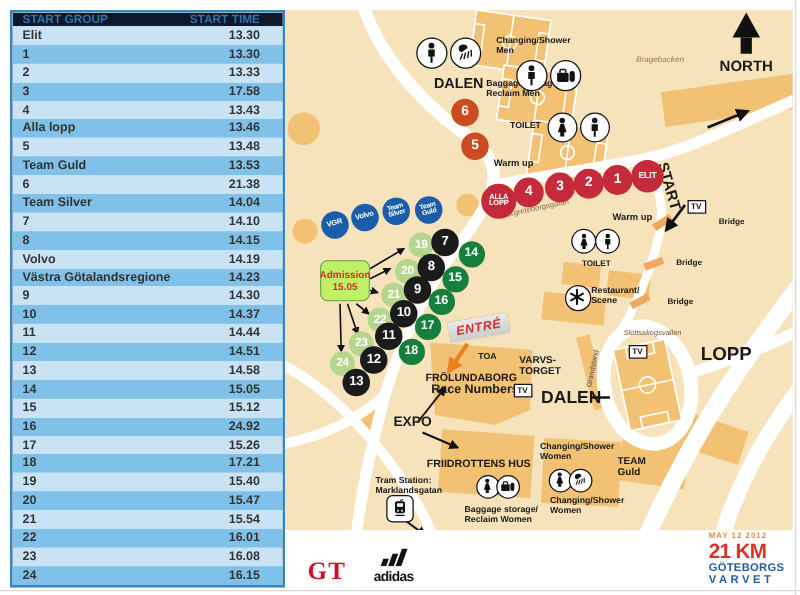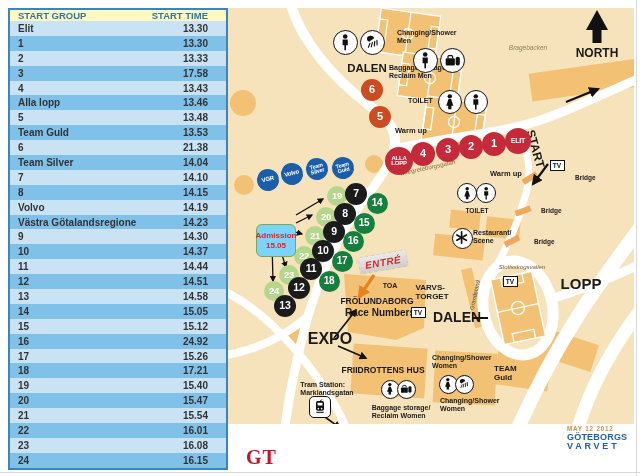--- a/index.html
+++ b/index.html
@@ -4,21 +4,21 @@
 <style>
   html,body{margin:0;padding:0;background:#fff;}
   .canvas{position:relative;width:640px;height:476px;background:#ffffff;overflow:hidden;
           font-family:"Liberation Sans",sans-serif;}
   
   .table-panel{position:absolute;left:8px;top:8px;width:220px;height:462px;
                border:2px solid #3a86bb;box-sizing:border-box;background:#c9e3f4;}
   table.start-table{width:100%;height:100%;border-collapse:collapse;table-layout:fixed;}
   .start-table th,.start-table td{font-size:10px;font-weight:bold;padding:0;white-space:nowrap;
                overflow:hidden;vertical-align:middle;}
-  .start-table th{background:#fef9c3;color:#2d76ab;font-size:9.5px;}
+  .start-table th{background:#0f172a;color:#2d76ab;font-size:9.5px;}
   .start-table th:first-child,.start-table td:first-child{text-align:left;padding-left:8px;}
   .start-table th:last-child,.start-table td:last-child{text-align:right;padding-right:18px;width:72px;}
   .start-table td{color:#333333;}
   
   .map{position:absolute;left:228px;top:8px;width:406px;height:416px;background:#f7e3bb;}
   .map-svg{position:absolute;left:0;top:0;}
   .mlabel{position:absolute;font-weight:bold;color:#1a1a1a;white-space:pre-line;line-height:1.08;
           transform-origin:center center;z-index:3;}
   .badge{position:absolute;border-radius:50%;color:#fff;font-weight:bold;display:flex;
          align-items:center;justify-content:center;text-align:center;white-space:pre-line;
@@ -28,23 +28,23 @@
   .micon svg{width:80%;height:80%;fill:#111;}
   .micon.sq{border-radius:5px;}
   .tvbox{position:absolute;width:15px;height:11px;background:#fff;border:1.3px solid #111;
          font-size:6.5px;font-weight:bold;color:#111;display:flex;align-items:center;
          justify-content:center;box-sizing:border-box;z-index:4;}
   .entre{position:absolute;left:131px;top:246px;width:48px;height:16px;
          background:linear-gradient(#e9e9e9,#cdcdcd);transform:rotate(-10deg);
          display:flex;align-items:center;justify-content:center;z-index:5;
          box-shadow:0 0 1px rgba(0,0,0,.4);}
   .entre span{color:#d42b2b;font-weight:bold;font-style:italic;font-size:10px;letter-spacing:.5px;}
-  .admission{position:absolute;left:28px;top:200px;width:40px;height:33px;background:#7dd3fc;
+  .admission{position:absolute;left:28px;top:200px;width:40px;height:33px;background:#bef264;
          border:1.5px solid #76ab53;border-radius:6px;box-sizing:border-box;display:flex;
-         flex-direction:column;align-items:center;justify-content:center;z-index:5;line-height:1.2;margin-top:16px;}
+         flex-direction:column;align-items:center;justify-content:center;z-index:5;line-height:1.2;}
   .admission span{color:#d22b2b;font-weight:bold;font-size:8px;}
   
   .gt-logo{position:absolute;left:246px;top:446px;font-family:"Liberation Serif",serif;
            font-weight:900;font-size:20px;color:#cc1126;letter-spacing:1px;}
   .adidas{position:absolute;left:290px;top:435px;width:50px;text-align:center;}
   .adidas .aditext{font-size:11px;font-weight:bold;color:#111;letter-spacing:-.5px;margin-top:-2px;}
   .event-logo{position:absolute;left:567px;top:426px;width:72px;line-height:1.05;}
   .ev-date{font-size:6.3px;font-weight:bold;color:#d98a3f;letter-spacing:.8px;}
   .ev-dist{font-size:16.5px;font-weight:bold;color:#d63226;letter-spacing:-.5px;}
   .ev-n1{font-size:9px;font-weight:bold;color:#2160a8;letter-spacing:.2px;}
@@ -390,21 +390,21 @@
 Scene</div>
         <div class="mlabel" style="left: 294px; top: 259px; font-size: 6px; transform: translate(-50%, -50%); color: rgb(107, 90, 58); font-weight: normal; font-style: italic;">Slottsskogsvallen</div>
         <div class="mlabel" style="left: 353px; top: 276px; font-size: 15px; transform: translate(-50%, -50%);">LOPP</div>
         <div class="mlabel" style="left: 247px; top: 287px; font-size: 5.8px; transform: translate(-50%, -50%) rotate(-78deg); color: rgb(68, 68, 68); font-weight: normal;">Grandstand</div>
         <div class="mlabel" style="left: 204px; top: 285px; font-size: 8px; transform: translate(-50%, -50%);">VARVS-
 TORGET</div>
         <div class="mlabel" style="left: 229px; top: 310px; font-size: 14px; transform: translate(-50%, -50%);">DALEN</div>
         <div class="mlabel" style="left: 162px; top: 278px; font-size: 7px; transform: translate(-50%, -50%);">TOA</div>
         <div class="mlabel" style="left: 149px; top: 294px; font-size: 8.5px; transform: translate(-50%, -50%);">FRÖLUNDABORG</div>
         <div class="mlabel" style="left: 152px; top: 305px; font-size: 10px; transform: translate(-50%, -50%);">Race Numbers</div>
-        <div class="mlabel" style="left: 102px; top: 331px; font-size: 16px; transform: translate(-50%, -50%);">EXPO</div>
+        <div class="mlabel" style="left: 102px; top: 331px; font-size: 11px; transform: translate(-50%, -50%);">EXPO</div>
         <div class="mlabel" style="left: 155px; top: 363px; font-size: 8.5px; transform: translate(-50%, -50%);">FRIIDROTTENS HUS</div>
         <div class="mlabel" style="left: 173px; top: 404px; font-size: 7px; transform: translate(-50%, -50%);">Baggage storage/
 Reclaim  Women</div>
         <div class="mlabel" style="left: 204px; top: 346px; font-size: 7px;">Changing/Shower
 Women</div>
         <div class="mlabel" style="left: 212px; top: 389px; font-size: 7px;">Changing/Shower
 Women</div>
         <div class="mlabel" style="left: 266px; top: 357px; font-size: 8px;">TEAM
 Guld</div>
         <div class="mlabel" style="left: 99px; top: 381px; font-size: 7px; transform: translate(-50%, -50%);">Tram Station:
@@ -524,21 +524,32 @@
     <div class="entre">
       <span>ENTRÉ</span>
     </div>
     <div class="admission">
       <span>Admission</span>
       <span>15.05</span>
     </div>
   </div>
 
   <div class="gt-logo">GT</div>
+  <div class="adidas">
+    <svg width="34" height="18" viewBox="0 0 34 18">
+      <g transform="skewX(-20)" fill="#111">
+        <rect x="13" y="12" width="4.5" height="6"></rect>
+        <rect x="19" y="8" width="4.5" height="10"></rect>
+        <rect x="25" y="4" width="4.5" height="14"></rect>
+      </g>
+    </svg>
+    <div class="aditext">adidas</div>
+  </div>
   <div class="event-logo">
     <div class="ev-date">MAY 12 2012</div>
+    <div class="ev-dist">21 KM</div>
     <div class="ev-n1">GÖTEBORGS</div>
     <div class="ev-n2">VARVET</div>
   </div>
 
   <div class="rule-bottom"></div>
   <div class="rule-right"></div>
 </div>
 
 </body></html>

